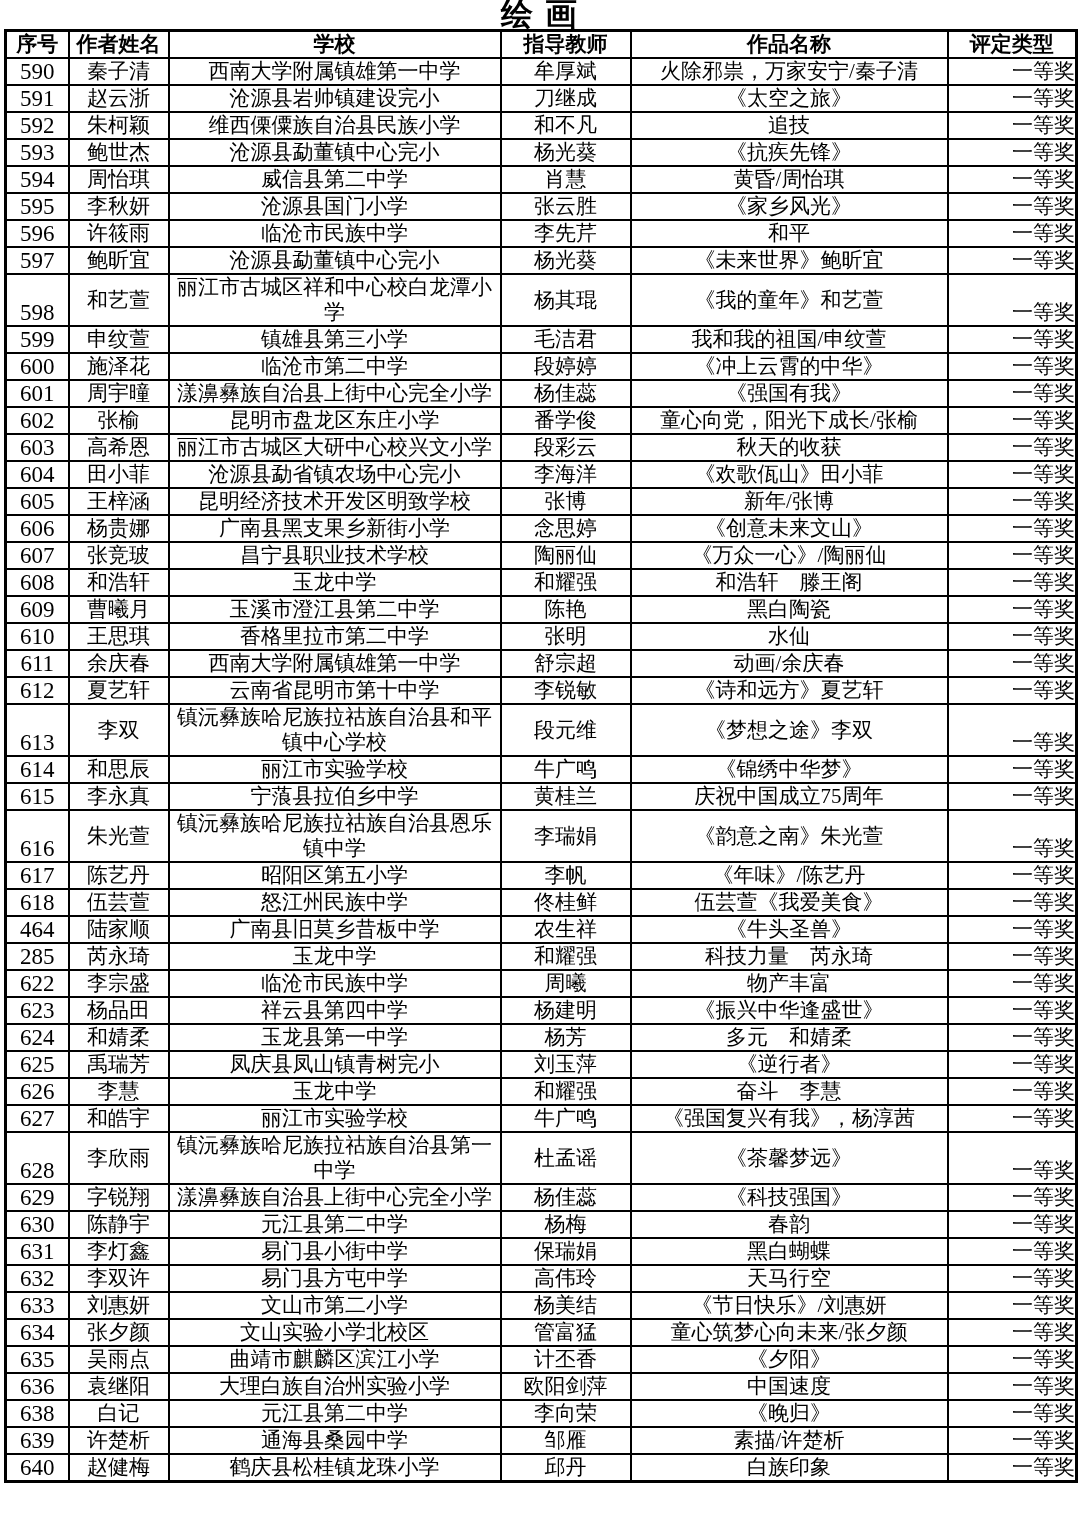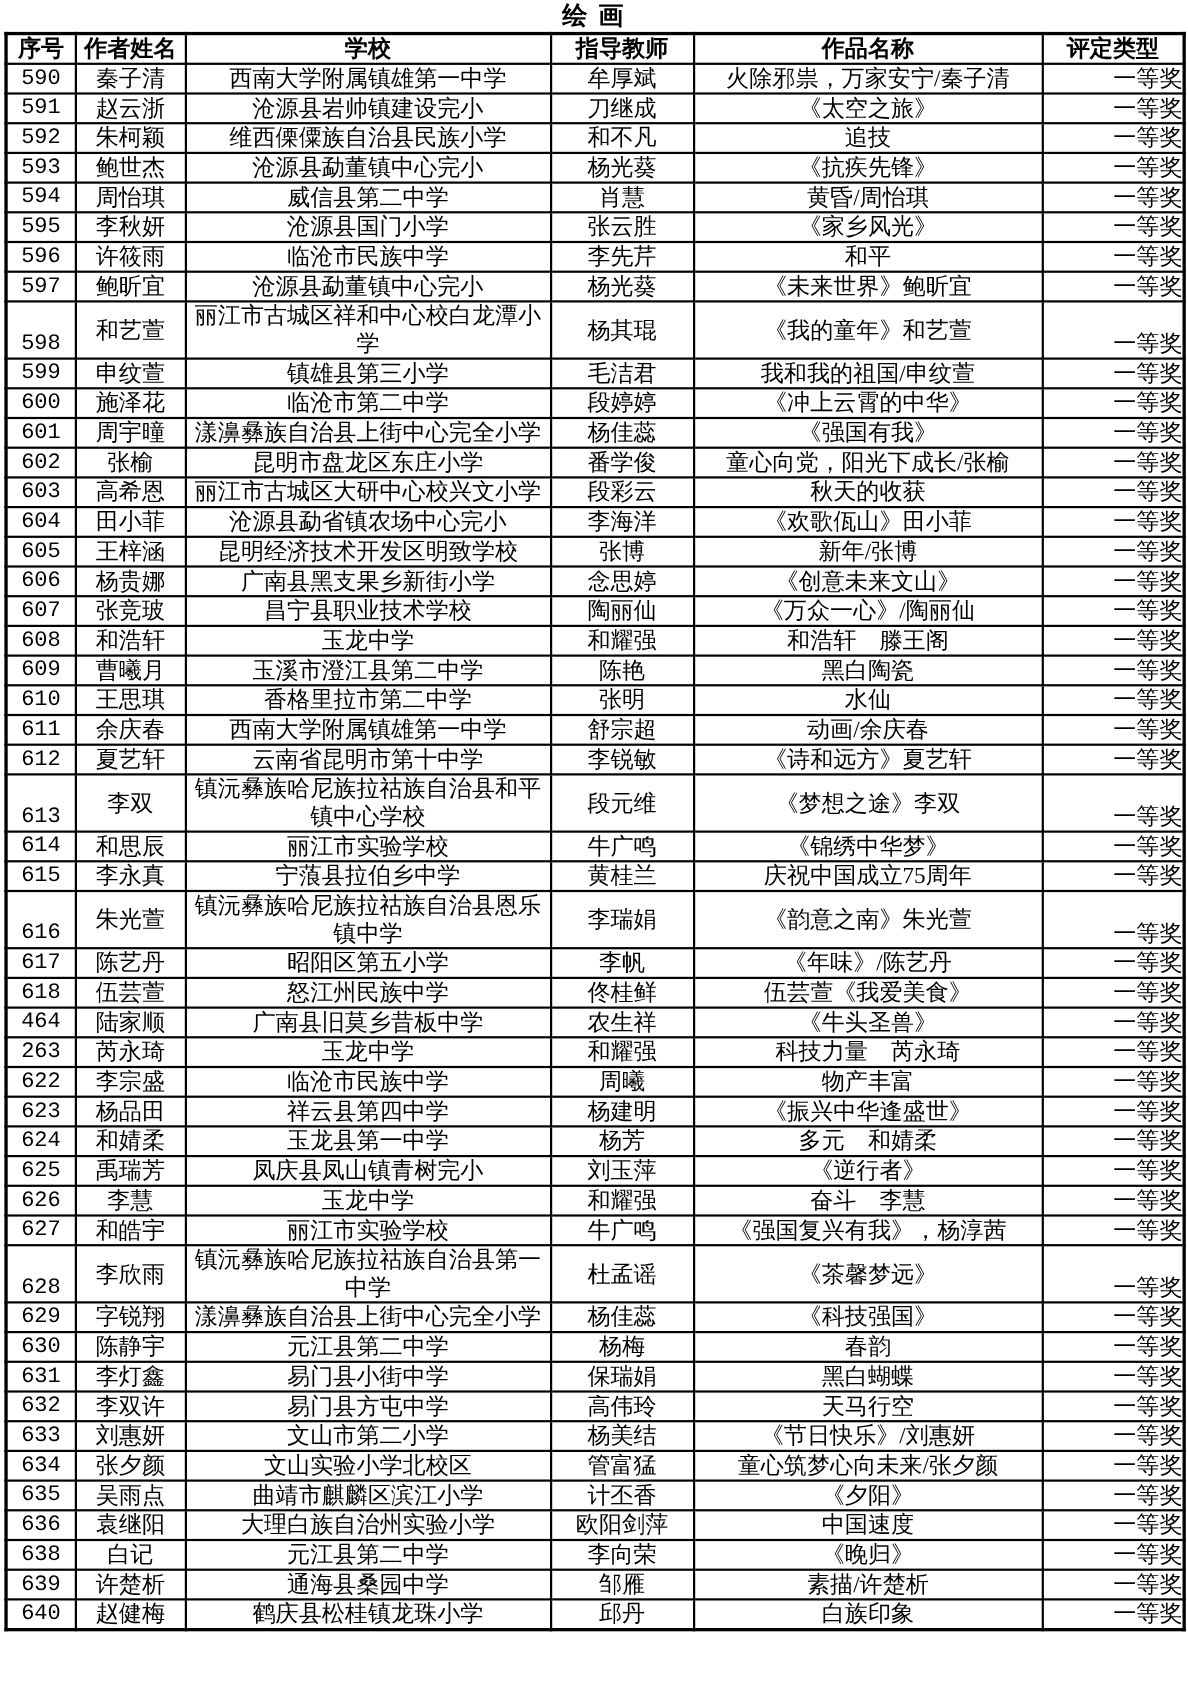--- a/index.html
+++ b/index.html
@@ -4,40 +4,40 @@
 <style>
   html,body { margin:0; padding:0; }
   body {
     width:1080px; height:1531px;
     background:#ffffff; color:#000;
     font-family:"Liberation Serif","DejaVu Serif",serif;
     overflow:hidden;
   }
   .title {
     width:1080px; height:29px; line-height:29px;
-    text-align:center; font-size:23px; font-weight:bold;
+    text-align:center; font-size:32px; font-weight:bold;
     letter-spacing:2px;
   }
   table.awards {
     border-collapse:collapse; table-layout:fixed;
     width:1071px; margin-left:4px;
     border:3px solid #000;
   }
   th, td {
     border:2px solid #000;
     padding:0; overflow:hidden;
     text-align:center;
     font-size:21px;
     line-height:25px;
   }
   th { height:25px; font-weight:bold; vertical-align:middle;margin-top:36px; }
   td { height:25px; vertical-align:middle; word-break:break-all; }
   td.col-no {
-    font-family:Liberation Mono, monospace;
-    font-size:20px; vertical-align:bottom;
+    font-family:Liberation Serif, serif;
+    font-size:23px; vertical-align:bottom;
   }
   td.col-award { vertical-align:bottom;text-align:right; }
 </style>
 </head>
 <body>
 
 <div class="title">绘 画</div>
 
 <table class="awards">
   <colgroup>
@@ -293,21 +293,21 @@
       </tr>
       <tr>
         <td class="col-no">464</td>
         <td class="col-author">陆家顺</td>
         <td class="col-school">广南县旧莫乡昔板中学</td>
         <td class="col-teacher">农生祥</td>
         <td class="col-work">《牛头圣兽》</td>
         <td class="col-award">一等奖</td>
       </tr>
       <tr>
-        <td class="col-no">263</td>
+        <td class="col-no">285</td>
         <td class="col-author">芮永琦</td>
         <td class="col-school">玉龙中学</td>
         <td class="col-teacher">和耀强</td>
         <td class="col-work">科技力量　芮永琦</td>
         <td class="col-award">一等奖</td>
       </tr>
       <tr>
         <td class="col-no">622</td>
         <td class="col-author">李宗盛</td>
         <td class="col-school">临沧市民族中学</td>

